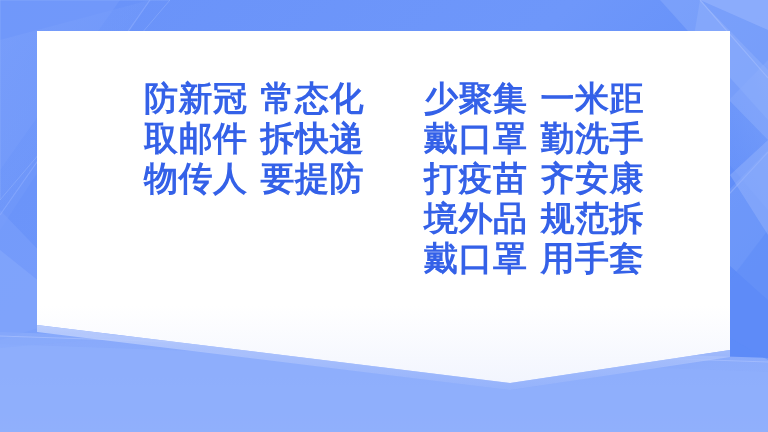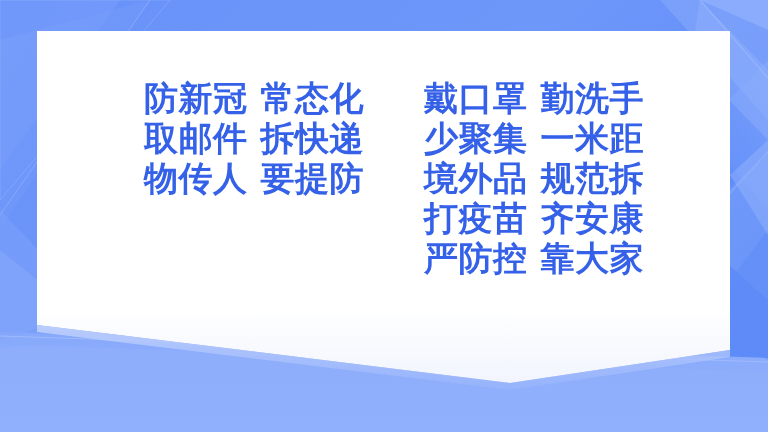--- a/index.html
+++ b/index.html
@@ -153,37 +153,37 @@
       <div class="slogan-row">
         <span class="phrase-a">物传人</span><span class="phrase-b">要提防</span>
       </div>
 
 
     </div>
 
     <div class="slogan-col" id="col-right">
 
       <div class="slogan-row">
+        <span class="phrase-a">少聚集</span><span class="phrase-b">一米距</span>
+      </div>
+
+      <div class="slogan-row">
         <span class="phrase-a">戴口罩</span><span class="phrase-b">勤洗手</span>
       </div>
 
       <div class="slogan-row">
-        <span class="phrase-a">少聚集</span><span class="phrase-b">一米距</span>
+        <span class="phrase-a">打疫苗</span><span class="phrase-b">齐安康</span>
       </div>
 
       <div class="slogan-row">
         <span class="phrase-a">境外品</span><span class="phrase-b">规范拆</span>
       </div>
 
       <div class="slogan-row">
-        <span class="phrase-a">打疫苗</span><span class="phrase-b">齐安康</span>
+        <span class="phrase-a">戴口罩</span><span class="phrase-b">用手套</span>
       </div>
 
-
-      <div class="slogan-row">
-        <span class="phrase-a">严防控</span><span class="phrase-b">靠大家</span>
-      </div>
 
     </div>
 
   </div>
 
 </div>
 
 </body></html>

